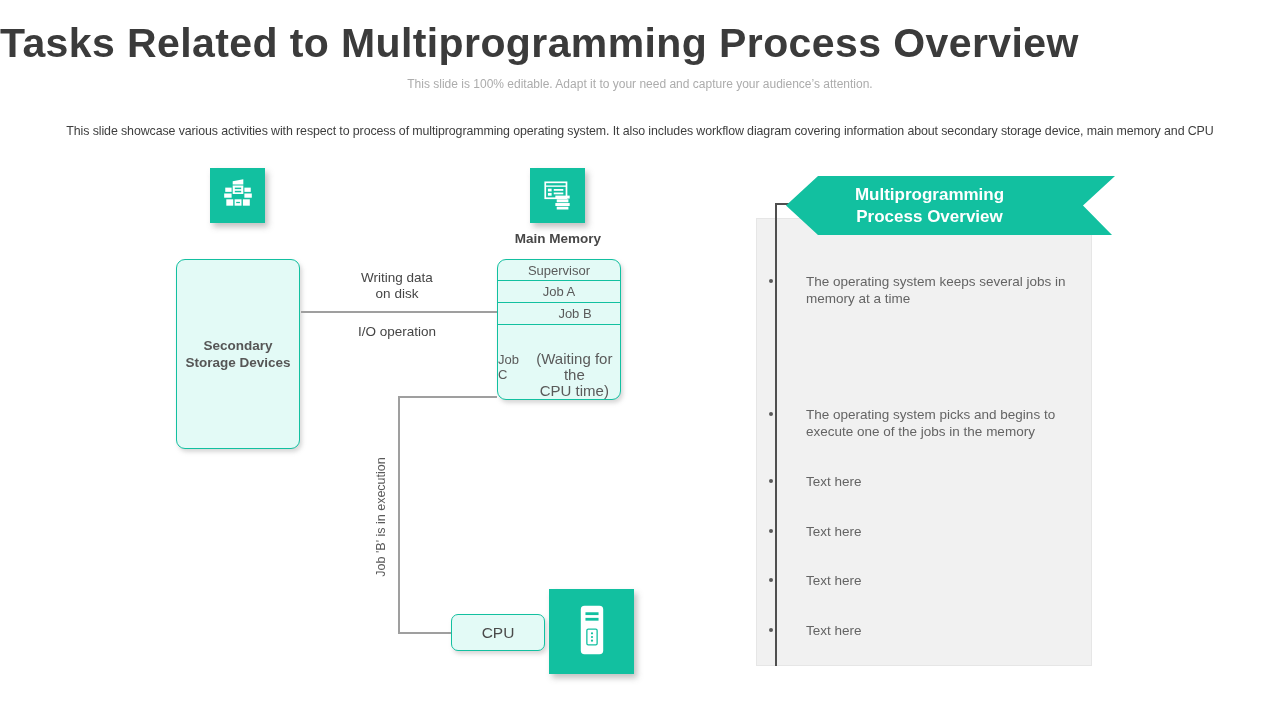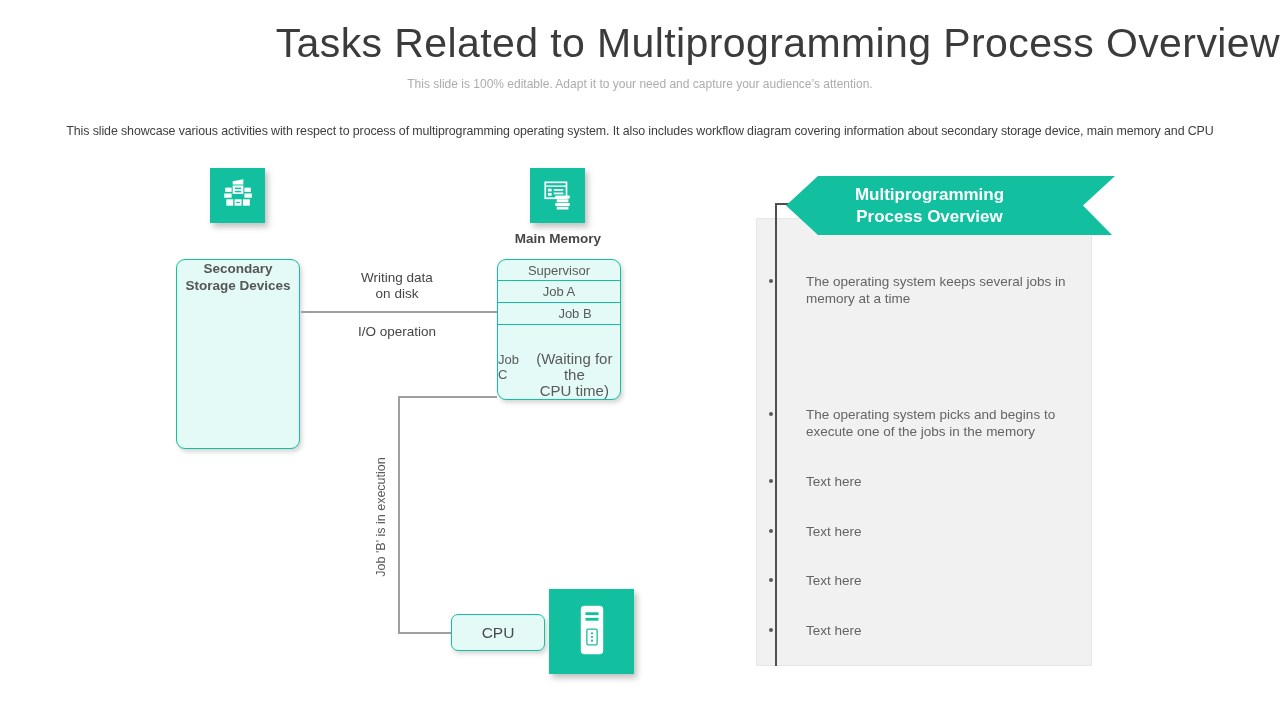--- a/index.html
+++ b/index.html
@@ -4,22 +4,22 @@
 <style>
   * { margin:0; padding:0; box-sizing:border-box; }
   html,body { background:#ffffff; }
   #slide {
     position:relative; width:1280px; height:720px; overflow:hidden;
     background:#ffffff; font-family:"Liberation Sans", sans-serif;
   }
   .abs { position:absolute; }
 
   
-  #title { top:20px; left:0; width:1280px; text-align:right;
-    font-size:41px; font-weight:400; color:#3b3b3b; letter-spacing:.4px; }
+  #title { top:20px; left:0; width:1280px; text-align:left;
+    font-size:41px; font-weight:700; color:#3b3b3b; letter-spacing:.4px; }
   #subtitle { top:77px; left:0; width:1280px; text-align:center;
     font-size:12px; color:#acacac; }
   #description { top:124px; left:0; width:1280px; text-align:center;
     font-size:12.4px; color:#3e3e3e; letter-spacing:-.1px; }
 
   
   .icon-tile { background:var(--teal); box-shadow:3px 4px 6px rgba(120,120,120,.45);
     display:flex; align-items:center; justify-content:center; }
   #storage-icon-tile { left:210px; top:168px; width:55px; height:55px; }
   #memory-icon-tile  { left:530px; top:168px; width:55px; height:55px; }
@@ -30,21 +30,21 @@
 
   
   .capbox { background:var(--mint); border:1px solid var(--teal); border-radius:9px;
     box-shadow:2px 3px 4px rgba(140,140,140,.35); }
   .capbox::before, .capbox::after { content:""; position:absolute; z-index:-1;
     top:9px; bottom:9px; width:14px; background:var(--teal); border-radius:5px; }
   .capbox::before { left:-7px; } .capbox::after { right:-7px; }
   .capbox.small::before, .capbox.small::after { top:4px; bottom:4px; }
 
   #storage-box { left:176px; top:259px; width:124px; height:190px;
-    display:flex; align-items:flex-start; justify-content:center; }
+    display:flex; align-items:center; justify-content:center; }
   #storage-box .lbl { text-align:center; font-size:13.5px; font-weight:bold;
     color:#565656; line-height:17px; }
 
   #memory-box { left:497px; top:259px; width:124px; height:141px;
     display:flex; flex-direction:column; overflow:hidden; }
   .mem-sec { display:flex; align-items:center; justify-content:center;
     font-size:13px; color:#5a5a5a; }
   .mem-sec + .mem-sec { border-top:1px solid var(--teal); }
   #sec-0 { height:31px; } #sec-1 { height:33px; } #sec-2 { height:34px;padding-left:32px; }
   #sec-3 { flex:1; justify-content:flex-start; padding-top:10px; }

